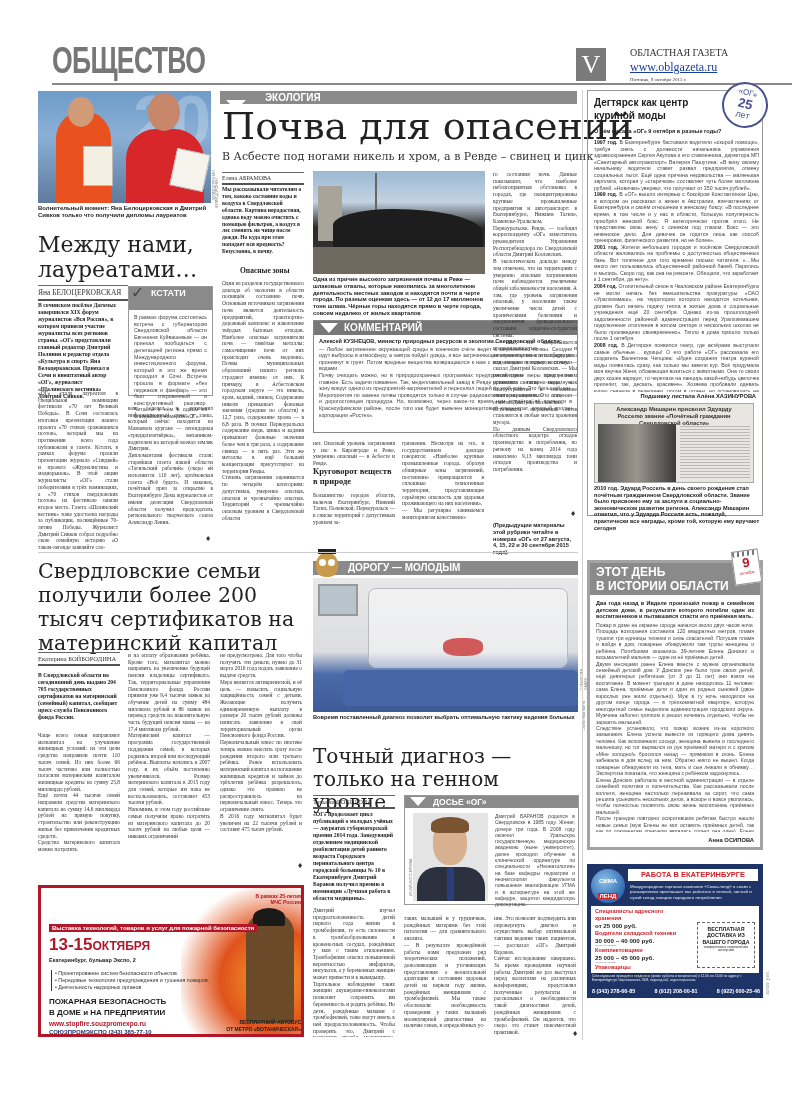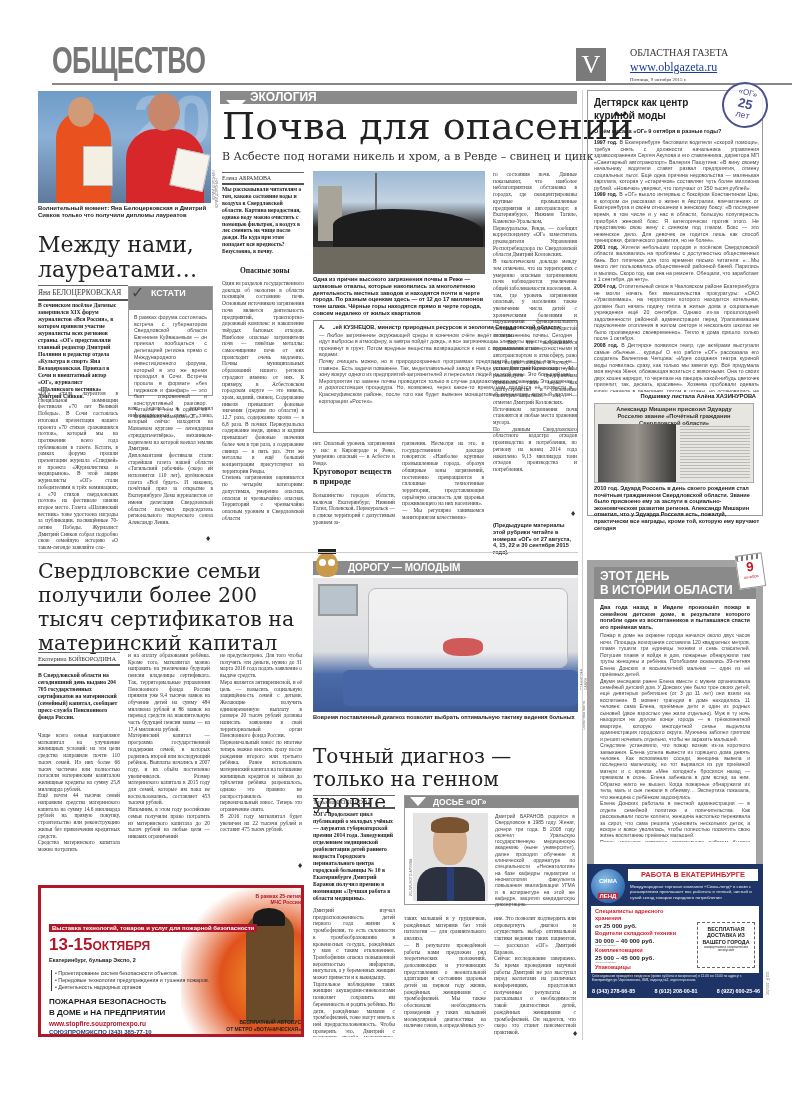--- a/index.html
+++ b/index.html
@@ -54,21 +54,21 @@
   <div class="rubric" style="height:23px;padding-left:22px;font-size:9px;line-height:13px;">
     <span>КСТАТИ</span>
   </div>
   <div class="abs" style="left:2px;top:-4px;font-size:16px;color:#444;font-family:'DejaVu Sans',sans-serif;font-weight:bold;">✓</div>
   <div class="txts" style="padding:4px 5px;">В рамках форума состоялась встреча с губернатором Свердловской области Евгением Куйвашевым — он приехал пообщаться с делегацией региона прямо с Международного инвестиционного форума, который в это же время проходил в Сочи. Встреча прошла в формате «без пиджаков и фанфар» — это был откровенный и конструктивный разговор. Читайте о нём в одном из ближайших номеров «ОГ».</div>
 </div>
 <div class="abs txt" style="left:128px;top:405px;width:85px;white-space:pre-line;">вом: сделал и установил информационный стенд у танка, который сейчас находится на Мамаевом кургане — легендарная «тридцатьчетвёрка», механиком-водителем на которой воевал земляк Дмитрия.
     Дипломантами фестиваля стали: старейшая газета нашей области «Тагильский рабочий» (скоро ей исполнится 110 лет), артёмовская газета «Всё будет». И наконец, почётный приз за открытие в Екатеринбурге Дома журналистов от имени делегации Свердловской области получил председатель регионального творческого союза Александр Левин.</div>
 <div class="abs" style="left:205px;top:535px;font-size:7px;color:#333;">♦</div>
 
-<div class="abs rubric" style="left:220px;top:91px;width:357px;height:13px;font-size:12px;line-height:13px;padding-left:30px;">
+<div class="abs rubric" style="left:220px;top:91px;width:357px;height:13px;font-size:10px;line-height:13px;padding-left:45px;">
   <span>ЭКОЛОГИЯ</span>
 </div>
 <div class="abs tri-down" style="left:226px;top:100px;border-top-color:#fff;border-left-width:10px;border-right-width:10px;border-top-width:10px;"></div>
 <div class="abs serif" style="left:222px;top:105px;font-size:38px;line-height:42px;color:#222;">Почва для опасений</div>
 <div class="abs serif" style="left:222px;top:150px;font-size:11px;color:#333;">В Асбесте под ногами никель и хром, а в Ревде – свинец и цинк</div>
 
 <div class="abs byline" style="left:222px;top:172px;width:82px;font-size:6px;">Елена АБРАМОВА</div>
 <div class="abs credit" style="left:215px;top:178px;height:30px;">ЮРИЙ ДОРОНИН</div>
 <div class="abs txt bold" style="left:222px;top:186px;width:82px;font-size:5.6px;line-height:6.9px;text-align:left;">Мы рассказывали читателям о том, каково состояние воды и воздуха в Свердловской области. Картина нерадостная, однако воду можно очистить с помощью фильтров, а воздух в лес сменить на чище после дождя. Но куда при этом попадает вся вредность? Безусловно, в почву.</div>
 <div class="abs" style="left:240px;top:266px;font-family:'Liberation Serif',serif;font-weight:bold;font-size:7.5px;color:#222;">Опасные зоны</div>
@@ -77,20 +77,23 @@
 
 <div class="abs photo" style="left:313px;top:171px;width:172px;height:103px;background:linear-gradient(180deg,#9cb8d4 0%,#c3d3e2 30%,#2a2a2a 55%,#3a3a3a 100%);">
   <div class="abs" style="left:5px;top:15px;width:24px;height:55px;background:#a8a49a;"></div>
   <div class="abs" style="left:62px;top:2px;width:2px;height:40px;background:#666;"></div>
   <div class="abs" style="left:20px;top:38px;width:150px;height:40px;background:#1d1d1d;border-radius:40% 60% 0 0;"></div>
   <div class="abs" style="left:0;top:76px;width:172px;height:27px;background:#6e6a60;"></div>
 </div>
 <div class="abs caption" style="left:313px;top:276px;width:172px;font-size:5.7px;line-height:6.8px;">Одна из причин высокого загрязнения почвы в Реже — шлаковые отвалы, которые накопились за многолетнюю деятельность местных заводов и находятся почти в черте города. По разным оценкам здесь — от 12 до 17 миллионов тонн шлака. Чёрные горы находятся прямо в черте города, совсем недалеко от жилых кварталов</div>
 
 <div class="abs" style="left:313px;top:320px;width:265px;height:113px;border:1px solid #888;">
+  <div class="rubric" style="height:14px;padding-left:30px;font-size:10px;line-height:14px;background:#777;">
+    <span>КОММЕНТАРИЙ</span>
+  </div>
   <div class="abs tri-down" style="left:6px;top:2px;border-left-width:9px;border-right-width:9px;border-top-width:10px;"></div>
   <div class="txts bold" style="padding:3px 5px 0;font-size:5.6px;color:#222;">Алексей КУЗНЕЦОВ, министр природных ресурсов и экологии Свердловской области:</div>
   <div class="txts" style="padding:1px 5px;white-space:pre-line;height:82px;overflow:hidden;">— Любое загрязнение окружающей среды в конечном счёте ведёт к загрязнению почвы. Сегодня идут выбросы в атмосферу, а завтра пойдёт дождь, и все загрязняющие элементы вместе с осадками проникнут в грунт. Потом вредные вещества возвращаются к нам с подземными и поверхностными водами.
     Почву очищать можно, но в природоохранных программах предприятий такие меры пока — не главное. Есть задачи поважнее. Так, медеплавильный завод в Ревде установил санитарно-защитную зону вокруг одного из предприятий-загрязнителей и переселил людей из этой зоны. Это большой шаг.
     Мероприятия по замене почвы проводятся только в случае радиоактивного заражения. Это сложная и дорогостоящая процедура. Но, возможно, через какое-то время нам придётся её провести в Красноуфимском районе, после того как будет вывезен монацитовый концентрат, который продан корпорации «Ростех».</div>
 </div>
 
 <div class="abs txt" style="left:313px;top:440px;width:82px;">нет. Опасный уровень загрязнения у нас в Кировграде и Реже, умеренно опасный — в Асбесте и Ревде.</div>
 <div class="abs" style="left:313px;top:466px;width:82px;font-family:'Liberation Serif',serif;font-weight:bold;font-size:8.5px;line-height:10px;color:#222;">Круговорот веществ в природе</div>
 <div class="abs txt" style="left:313px;top:492px;width:82px;height:56px;overflow:hidden;">Большинство городов области, включая Екатеринбург, Нижний Тагил, Полевской, Первоуральск — в списке территорий с допустимым уровнем за-</div>
@@ -121,21 +124,21 @@
     <div class="abs" style="left:85px;top:22px;width:70px;height:54px;background:repeating-linear-gradient(180deg,#bbb 0 1px,transparent 1px 3px);"></div>
   </div>
   <div class="abs sans" style="left:6px;top:394px;width:168px;font-weight:bold;font-size:5.6px;line-height:6.6px;color:#222;">2010 год. Эдуард Россель в день своего рождения стал почётным гражданином Свердловской области. Звание было присвоено ему за заслуги в социально-экономическом развитии региона. Александр Мишарин отметил, что у Эдуарда Росселя есть, пожалуй, практически все награды, кроме той, которую ему вручают сегодня</div>
 </div>
 <div class="abs" style="left:722px;top:82px;width:46px;height:46px;border:2px solid #4a4f8f;border-radius:50%;color:#4a4f8f;font-family:'Liberation Sans',sans-serif;text-align:center;transform:rotate(14deg);background:rgba(255,255,255,0.85);">
   <div style="font-size:8px;line-height:9px;margin-top:4px;">«ОГ»</div>
   <div style="font-size:13px;line-height:13px;font-weight:bold;">25</div>
   <div style="font-size:9px;line-height:10px;">лет</div>
 </div>
 
-<div class="abs" style="left:587px;top:560px;width:176px;height:336px;border:7px solid #a3a3a3;">
+<div class="abs" style="left:587px;top:560px;width:176px;height:290px;border:3px solid #a3a3a3;">
   <div class="rubric" style="height:32px;padding:2px 6px;font-size:12px;line-height:14px;background:#8a8a8a;">
     <div>ЭТОТ ДЕНЬ</div>
     <div>В ИСТОРИИ ОБЛАСТИ</div>
   </div>
   <div class="abs" style="left:143px;top:-13px;width:27px;height:34px;background:#fff;border:1px solid #999;transform:rotate(-8deg);text-align:center;font-family:'Liberation Sans',sans-serif;">
     <div style="height:5px;background:repeating-linear-gradient(90deg,#777 0 2px,transparent 2px 5px);"></div>
     <div style="color:#c0182a;font-size:13px;font-weight:bold;line-height:14px;">9</div>
     <div style="color:#c0182a;font-size:4px;">октября</div>
   </div>
   <div class="txts bold" style="padding:5px 6px 2px;font-size:5.5px;line-height:6.6px;color:#222;">Два года назад в Ивделе произошёл пожар в семейном детском доме, в результате которого погибли один из воспитанников и пытавшаяся спасти его приёмная мать.</div>

